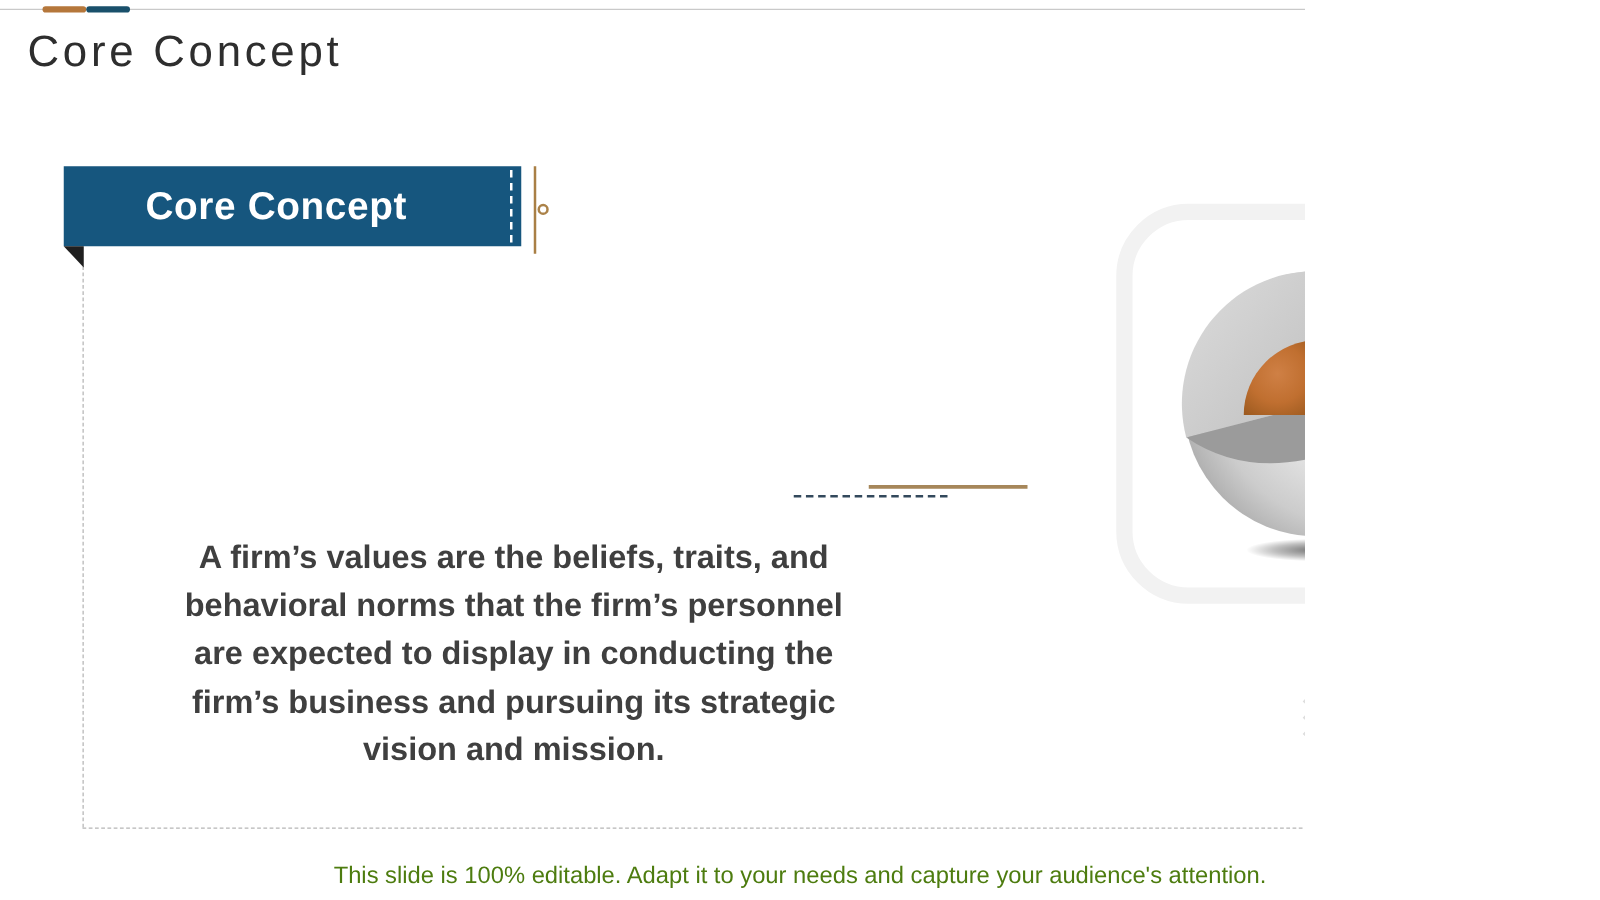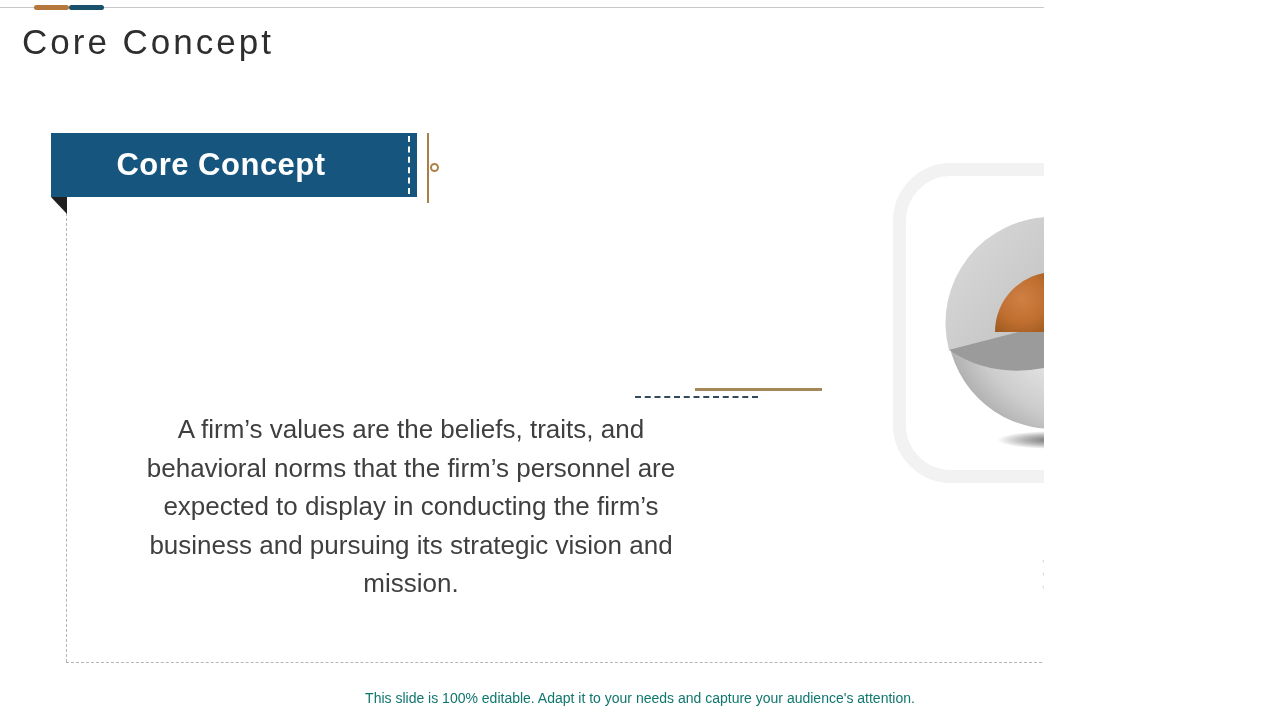--- a/index.html
+++ b/index.html
@@ -46,41 +46,42 @@
   .banner-sideline { position: absolute; left: 427px; top: 133px; height: 70px; width: 0; border-left: 2px solid #a97f45; }
   .banner-circle {
     position: absolute; left: 430px; top: 163px; width: 9px; height: 9px;
     border: 2px solid #ab8248; border-radius: 50%; background: #ffffff;
   }
   
   .decor-solid { position: absolute; left: 695px; top: 388px; width: 127px; height: 3px; background: #a6875a; }
   .decor-dashed { position: absolute; left: 635px; top: 396px; width: 123px; height: 0; border-top: 2px dashed #33495c; }
   
   .body-text {
-    position: absolute; left: 125px; top: 410px; width: 572px;
+    position: absolute; left: 125px; top: 426px; width: 572px;
     font-size: 26px; line-height: 38.5px; text-align: center;
     color: #3f3f3f;
+    font-weight: bold;
   }
   
   .image-card {
     position: absolute; left: 893px; top: 163px; width: 322px; height: 320px;
     background: #ffffff; border: 13px solid #f2f2f2; border-radius: 58px;
   }
   .sphere-svg { position: absolute; left: 925px; top: 190px; }
   
   .dot { position: absolute; width: 11px; height: 11px; border-radius: 50%; }
   .dot-1 { left: 1046px; top: 499px; background: #1a5c87; }
   .dot-2 { left: 1046px; top: 515px; background: #bf7a3c; }
   .dot-3 { left: 1046px; top: 531px; background: #1a5c87; }
   .connector-solid { position: absolute; left: 1052px; top: 543px; height: 62px; width: 0; border-left: 1px solid #d0d0d0; }
   .chevrons-svg { position: absolute; left: 1040px; top: 549px; }
   
   .footer-note {
     position: absolute; left: 0; top: 690px; width: 1280px;
-    text-align: center; font-size: 14px; color: #0f766e;
+    text-align: center; font-size: 19px; color: #4d7c0f;
   }
   
   .gear-svg { position: absolute; left: 1232px; top: 672px; }
 </style>
 </head>
 <body>
 
 <div class="slide">
 
   <div class="top-rule"></div>

